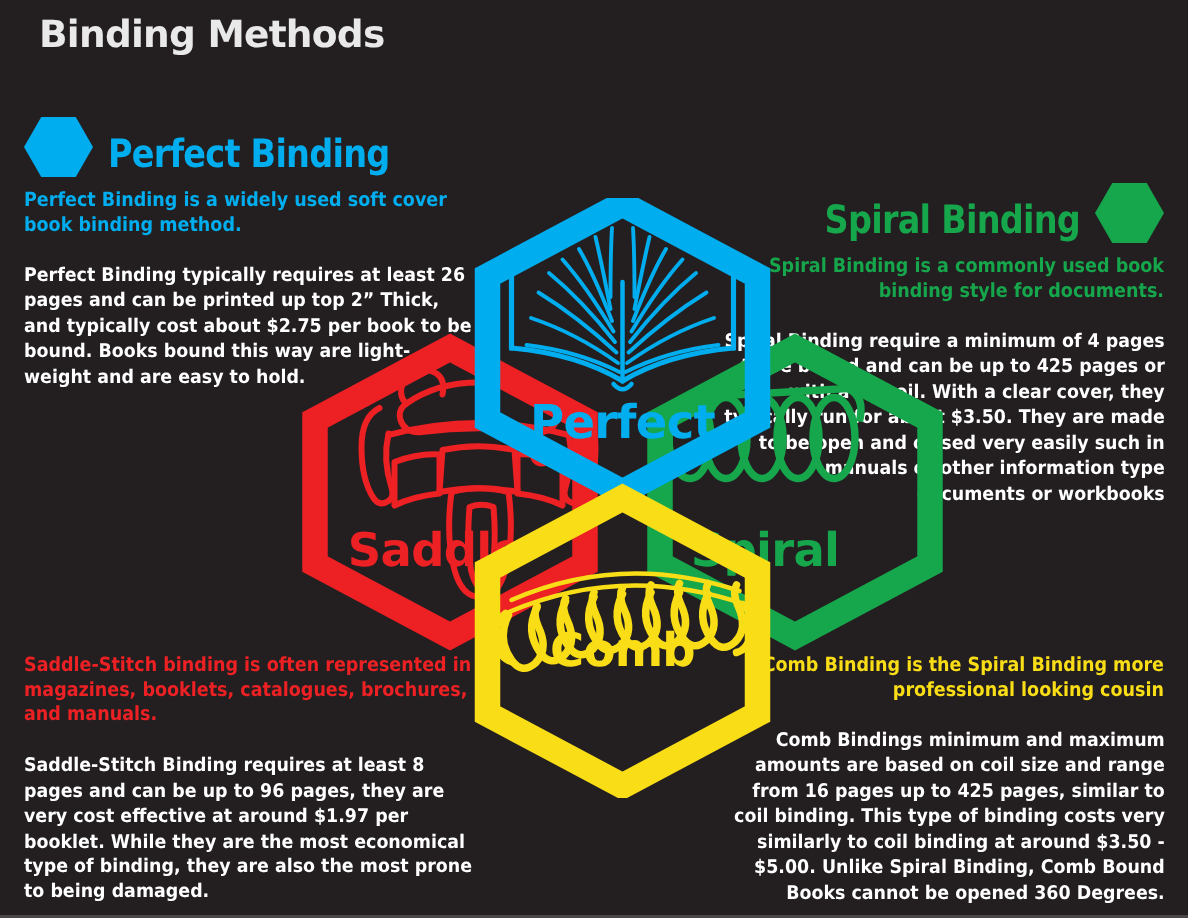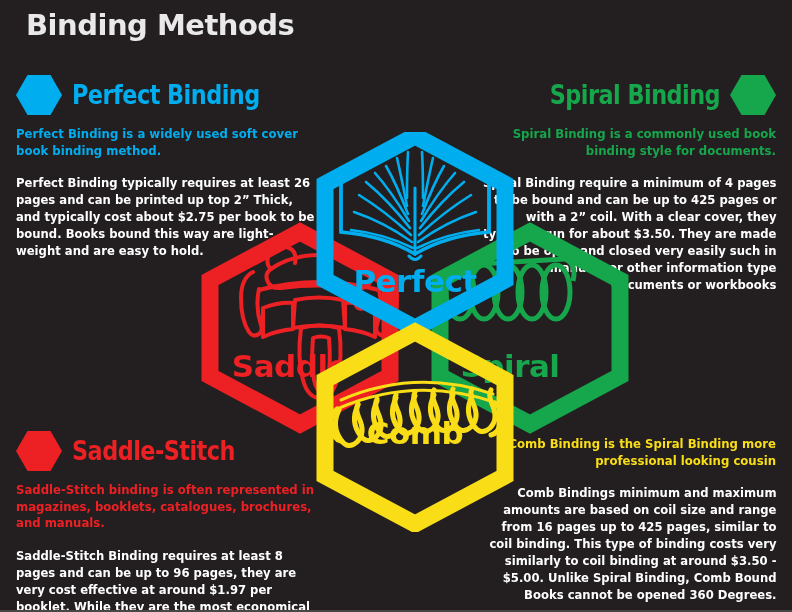--- a/index.html
+++ b/index.html
@@ -19,45 +19,45 @@
     overflow: hidden;
     box-sizing: border-box;
     border-bottom: 2px solid #4a4546;
   }
 
   
   #main-title {
     position: absolute;
     left: 26px;
     top: 8px;
-    font-size: 29px;
+    font-size: 25px;
     font-weight: bold;
     color: #e9e9ea;
     letter-spacing: -0.5px;
     font-family: "DejaVu Sans", sans-serif;
     white-space: nowrap;
   }
 
   
   .panel {
     position: absolute;
     width: 300px;
   }
   .panel-tl { left: 16px;  top: 72px; }
   .panel-tr { left: 476px; top: 72px; text-align: right; }
   .panel-bl { left: 16px;  top: 428px; }
   .panel-br { left: 476px; top: 428px; text-align: right; }
 
   .head-row {
     display: flex;
-    align-items: center;
+    align-items: flex-end;
     gap: 10px;
     height: 46px;
   }
-  .panel-tr .head-row, .panel-br .head-row { justify-content: flex-end; }
+  .panel-tr .head-row, .panel-br .head-row { justify-content: flex-end; margin-top: 44px; }
 
   .hex-bullet {
     width: 46px;
     height: 40px;
     flex: 0 0 auto;
     clip-path: polygon(25% 0%, 75% 0%, 100% 50%, 75% 100%, 25% 100%, 0% 50%);
   }
   .hex-blue   { background: #00aeef; }
   .hex-green  { background: #16a64b; }
   .hex-red    { background: #ed2024; }
@@ -148,24 +148,20 @@
   <div class="panel panel-tr">
     <div class="head-row">
       <div class="section-title t-green">Spiral Binding</div>
       <div class="hex-bullet hex-green"></div>
     </div>
     <div class="lede t-green">Spiral Binding is a commonly used book binding style for documents.</div>
     <div class="body-copy narrow-tr">Spiral Binding require a minimum of 4 pages to be bound and can be up to 425 pages or with a 2” coil. With a clear cover, they typically run for about $3.50. They are made to be open and closed very easily such in manuals or other information type documents or workbooks</div>
   </div>
 
   <div class="panel panel-bl">
-    <div class="head-row">
-      <div class="hex-bullet hex-red"></div>
-      <div class="section-title t-red">Saddle-Stitch</div>
-    </div>
     <div class="lede t-red">Saddle-Stitch binding is often represented in magazines, booklets, catalogues, brochures, and manuals.</div>
     <div class="body-copy">Saddle-Stitch Binding requires at least 8 pages and can be up to 96 pages, they are very cost effective at around $1.97 per booklet. While they are the most economical type of binding, they are also the most prone to being damaged.</div>
   </div>
 
   <div class="panel panel-br">
     <div class="lede t-yellow">Comb Binding is the Spiral Binding more professional looking cousin</div>
     <div class="body-copy narrow-tr">Comb Bindings minimum and maximum amounts are based on coil size and range from 16 pages up to 425 pages, similar to coil binding. This type of binding costs very similarly to coil binding at around $3.50 - $5.00. Unlike Spiral Binding, Comb Bound Books cannot be opened 360 Degrees.</div>
   </div>
 
   <div id="cluster">

